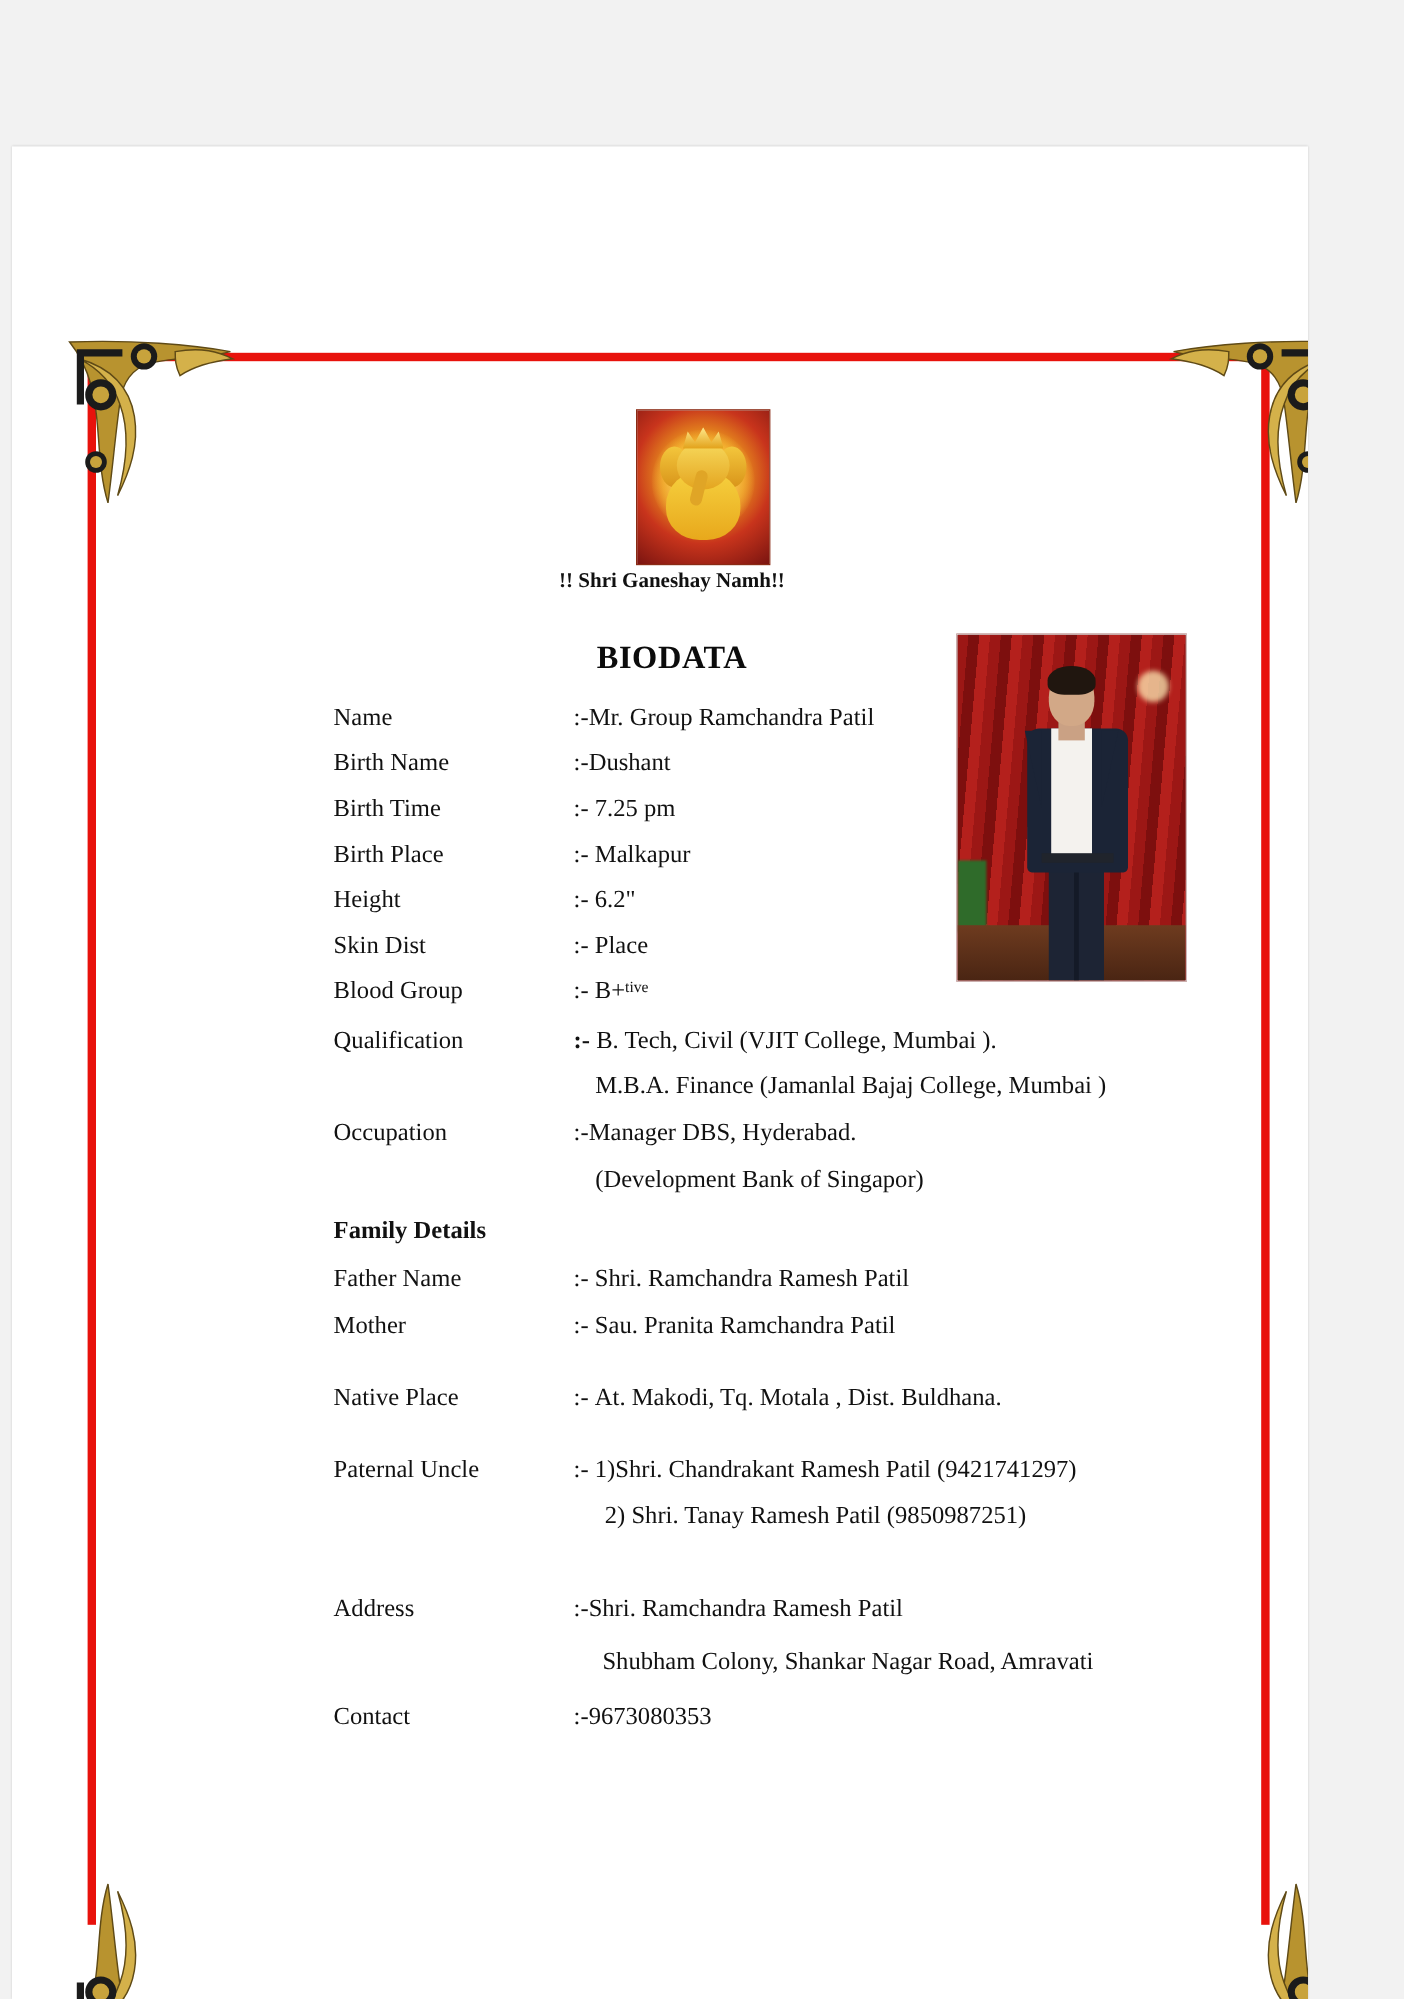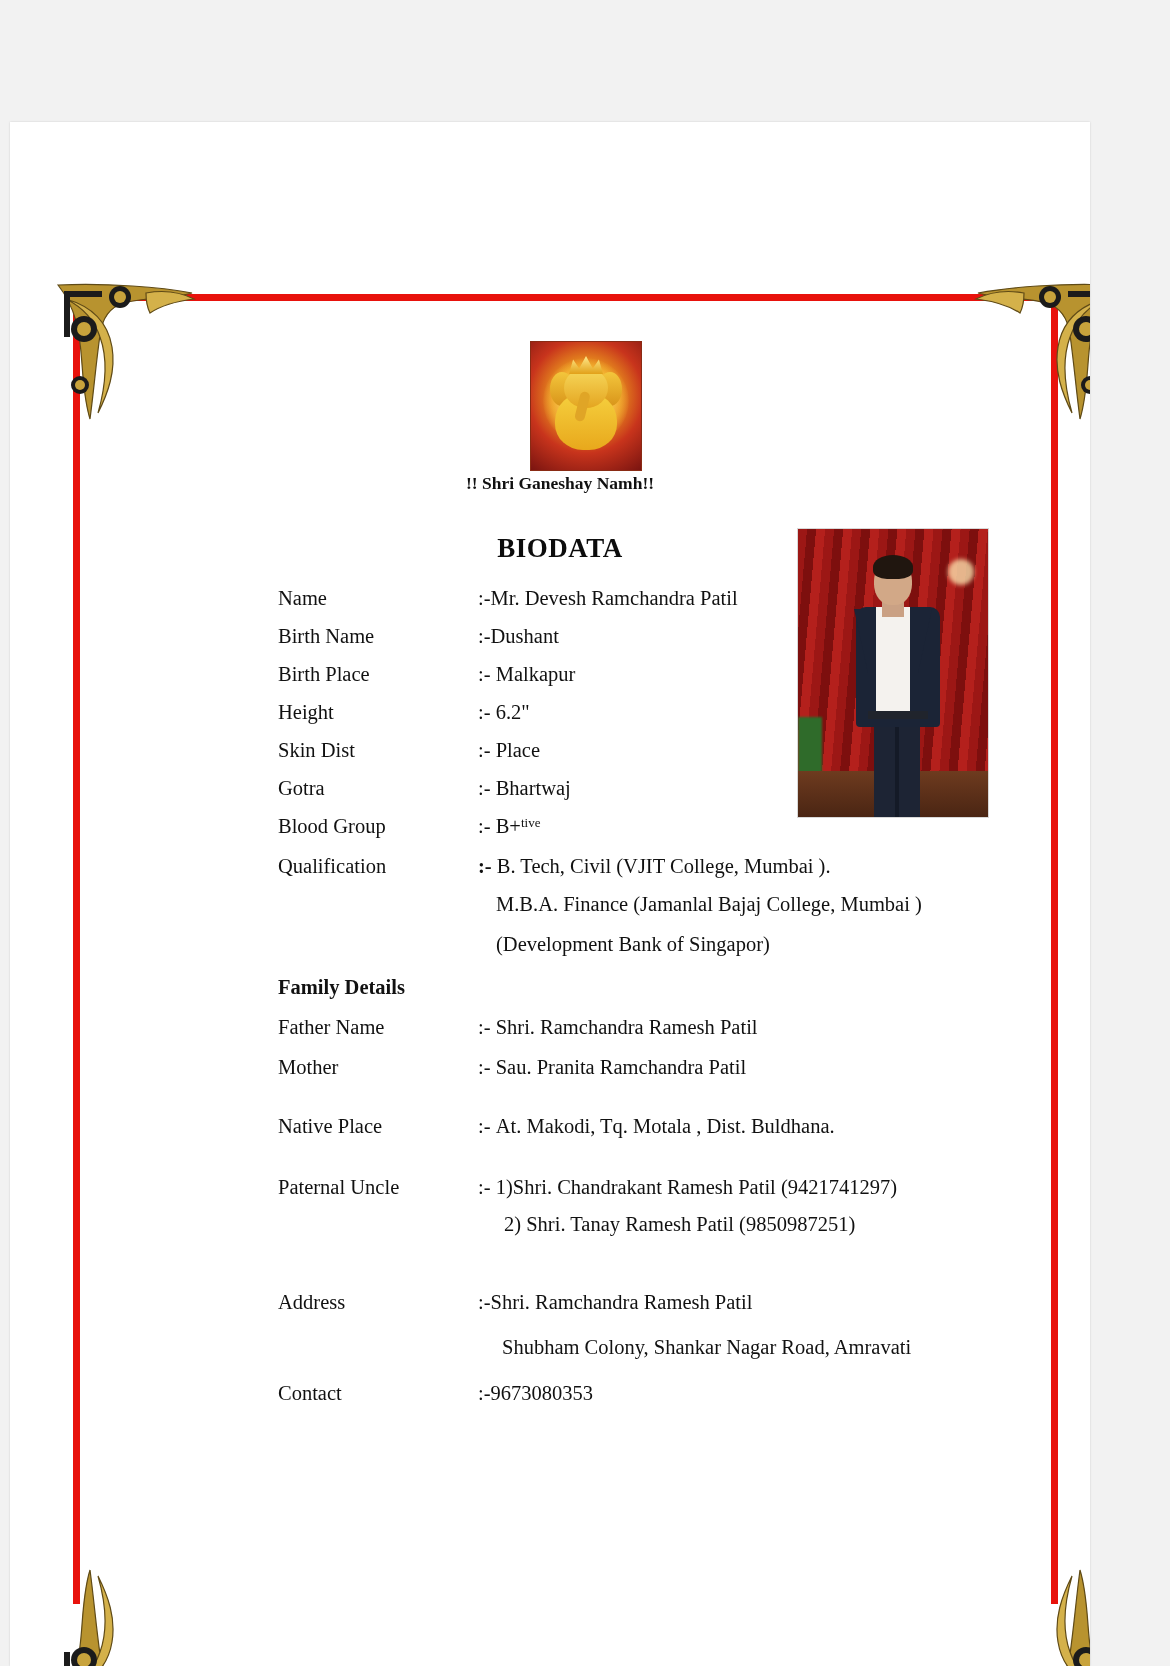--- a/index.html
+++ b/index.html
@@ -303,54 +303,57 @@
       <div class="lapelR"></div>
       <div class="belt"></div>
       <div class="neck"></div>
       <div class="head2"></div>
       <div class="hair"></div>
     </div>
 
     <div class="rows">
 
       <div class="row" style="margin-bottom:17.5px">
-        <span class="lbl">Name</span><span class="val">:-</span><span class="val"> Mr. Devesh Ramchandra Patil</span>
+        <span class="lbl">Name</span><span class="val">:-</span><span class="val"> Mr. Group Ramchandra Patil</span>
       </div>
 
       <div class="row" style="margin-bottom:17.5px">
         <span class="lbl">Birth Name</span><span class="val">:-</span><span class="val"> Dushant</span>
       </div>
 
 
+      <div class="row" style="margin-bottom:17.5px">
+        <span class="lbl">Birth Time</span><span class="val">:-</span>&nbsp;<span class="val">7.25 pm</span>
+      </div>
 
       <div class="row" style="margin-bottom:17.5px">
         <span class="lbl">Birth Place</span><span class="val">:-</span>&nbsp;<span class="val">Malkapur</span>
       </div>
 
       <div class="row" style="margin-bottom:17.5px">
         <span class="lbl">Height</span><span class="val">:-</span>&nbsp;<span class="val">6.2"</span>
       </div>
 
       <div class="row" style="margin-bottom:17.5px">
         <span class="lbl">Skin Dist</span><span class="val">:-</span>&nbsp;<span class="val">Place</span>
       </div>
 
-      <div class="row" style="margin-bottom:17.5px">
-        <span class="lbl">Gotra</span><span class="val">:-</span>&nbsp;<span class="val">Bhartwaj</span>
-      </div>
 
       <div class="row" style="margin-bottom:17.5px">
         <span class="lbl">Blood Group</span><span class="val">:-</span>&nbsp;<span class="val">B+</span><span class="sup">tive</span>
       </div>
 
       <div class="row" style="margin-bottom:17px">
         <span class="lbl">Qualification</span><span class="val valbold">:-</span>&nbsp;<span class="val">B. Tech, Civil  (VJIT College, Mumbai ).</span>
       </div>
       <div class="cont" style="margin-bottom:17px">M.B.A. Finance (Jamanlal Bajaj College, Mumbai )</div>
 
+      <div class="row" style="margin-bottom:17px">
+        <span class="lbl">Occupation</span><span class="val">:-</span><span class="val"> Manager  DBS, Hyderabad.</span>
+      </div>
       <div class="cont" style="margin-bottom:20px">(Development Bank of Singapor)</div>
 
       <div class="sec-head" style="margin-bottom:18px">Family Details</div>
 
       <div class="row" style="margin-bottom:19px">
         <span class="lbl">Father Name</span><span class="val">:-</span>&nbsp;<span class="val">Shri.  Ramchandra Ramesh Patil</span>
       </div>
 
       <div class="row" style="margin-bottom:39px">
         <span class="lbl">Mother</span><span class="val">:-</span>&nbsp;<span class="val">Sau. Pranita Ramchandra Patil</span>

